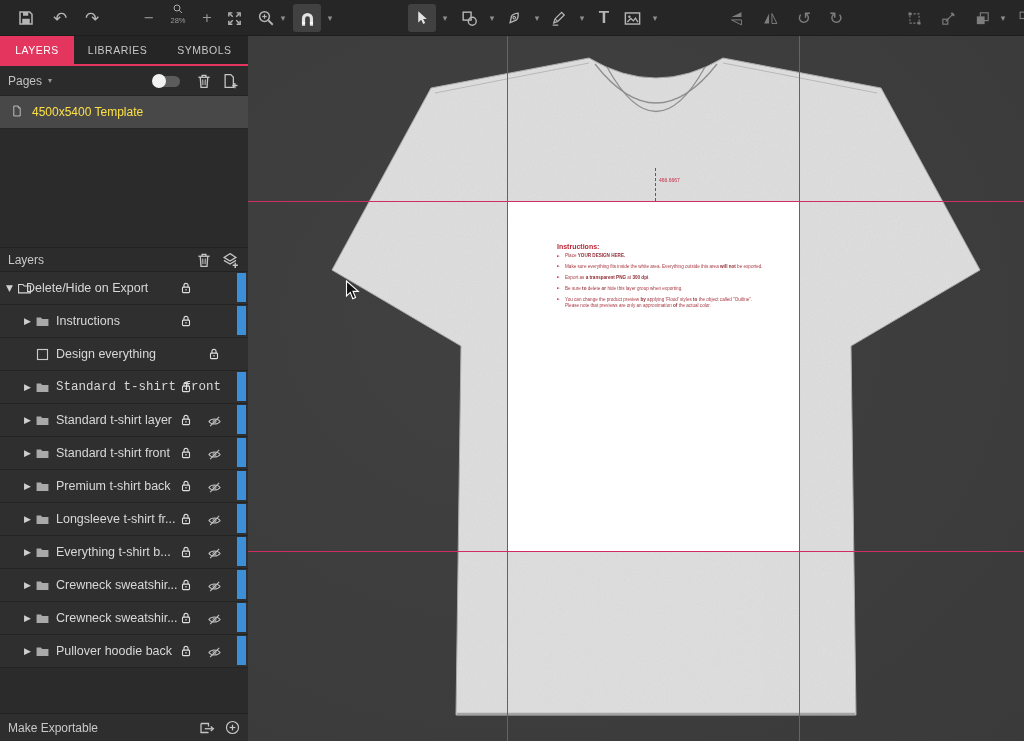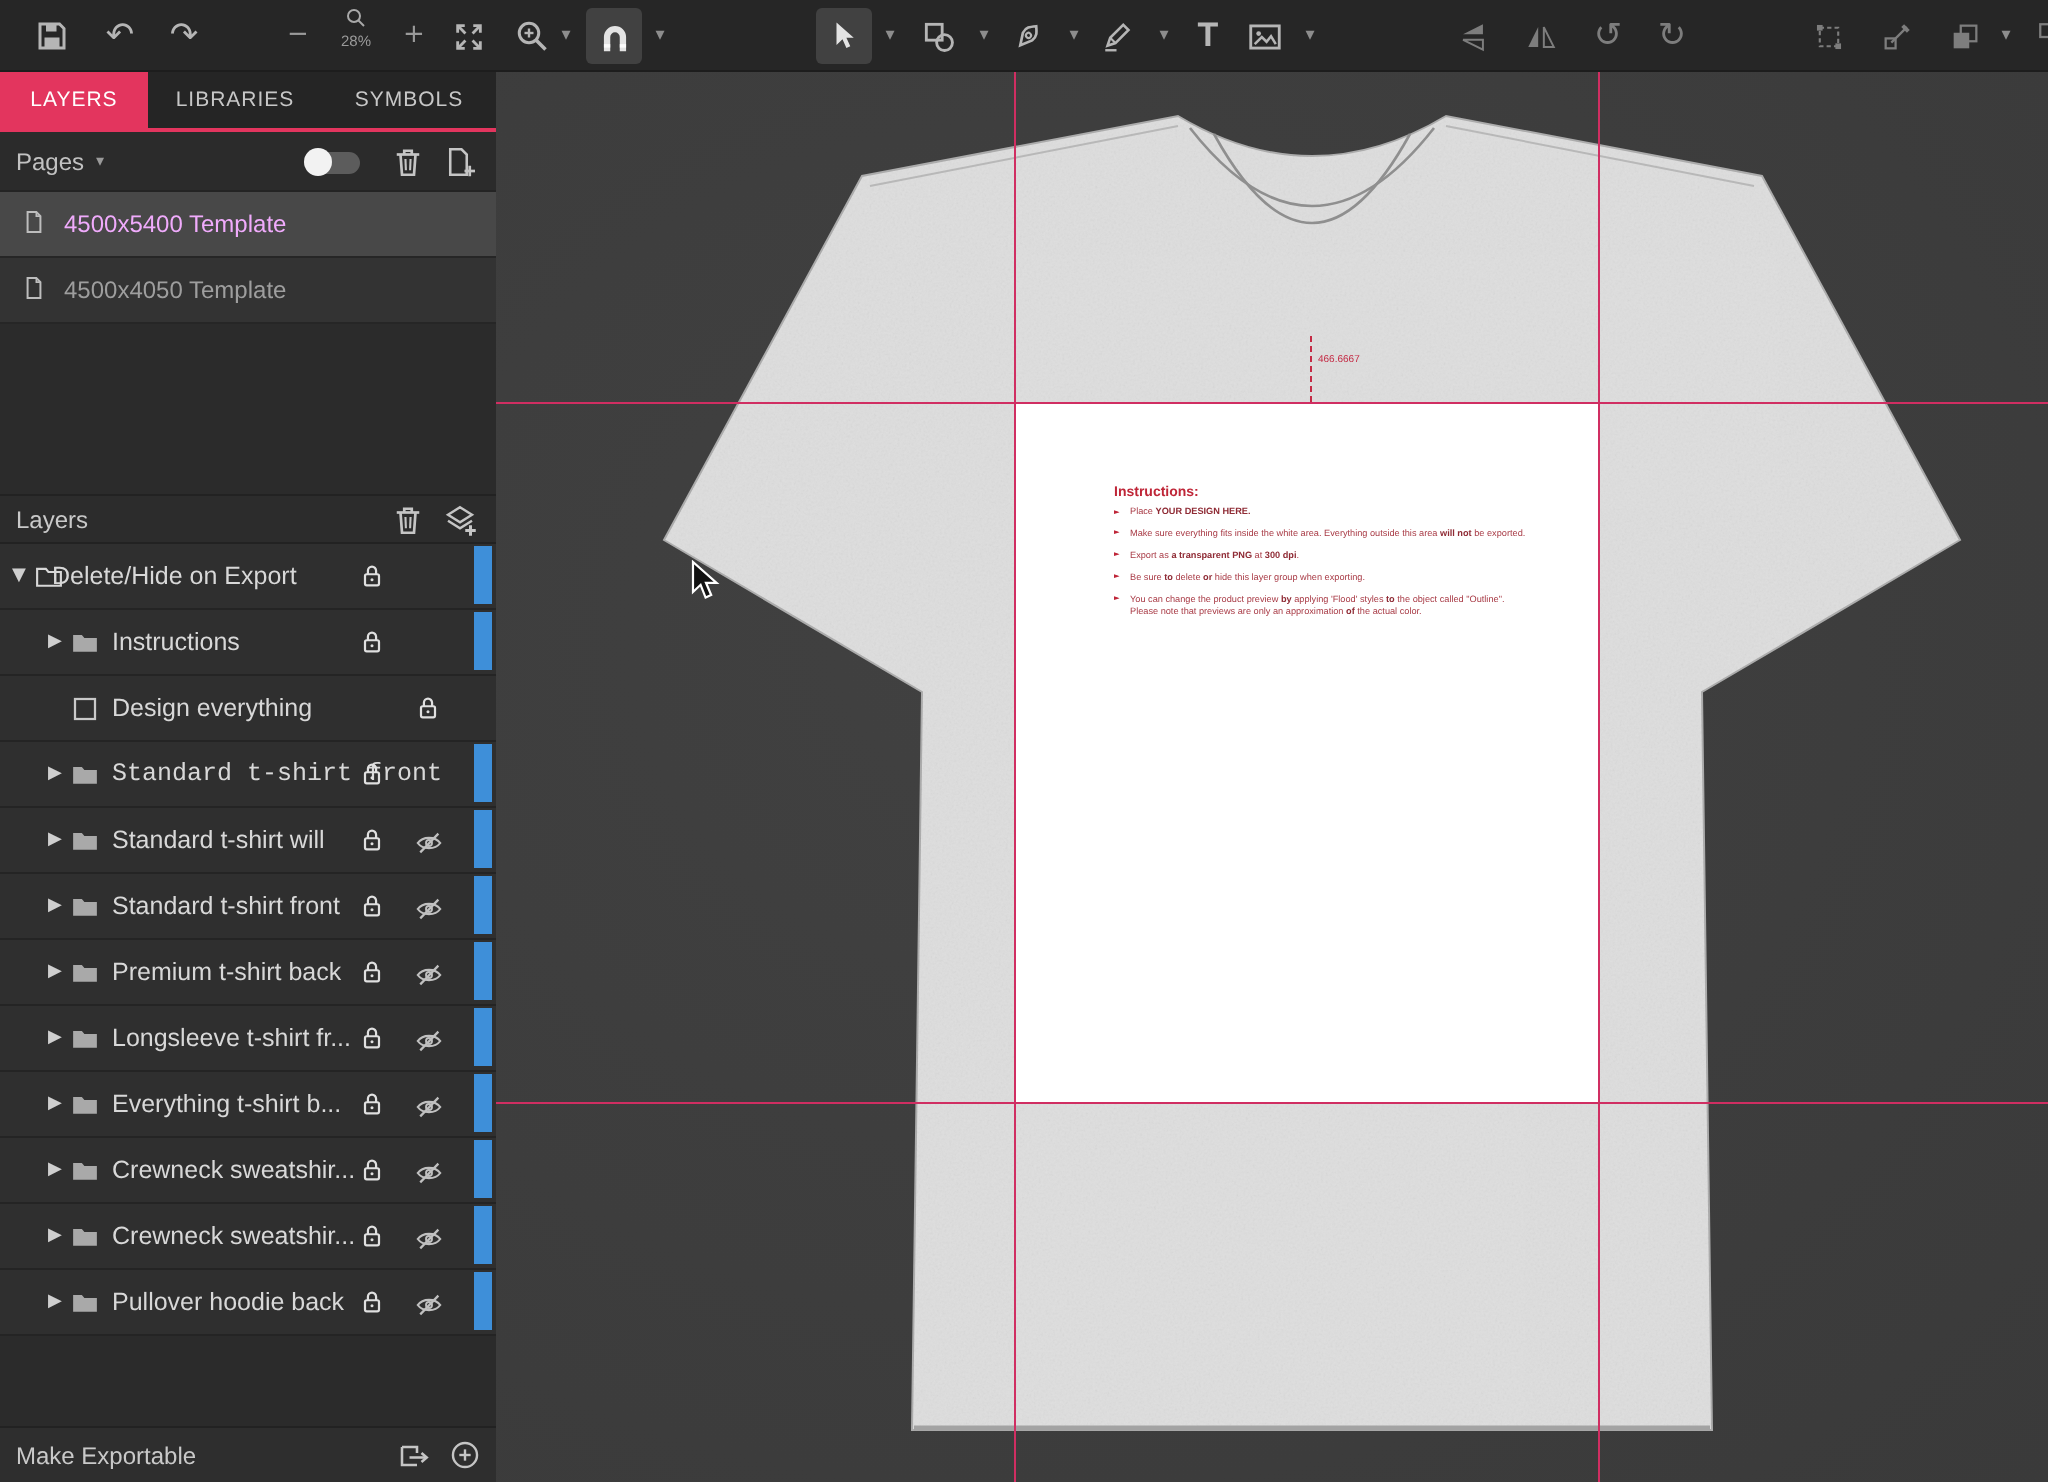--- a/index.html
+++ b/index.html
@@ -38,21 +38,21 @@
   #pages-header .hcaret { font-size:8px; margin-left:6px; color:#9a9a9a; }
   .toggle { position:absolute; left:154px; top:10px; width:26px; height:11px;
             background:#5c5c5c; border-radius:6px; }
   .toggle .knob { position:absolute; left:-2px; top:-2px; width:14px; height:14px;
                   background:#f2f2f2; border-radius:50%; }
   .hicon { position:absolute; top:6px; width:18px; height:18px; color:#c5c5c5; }
 
   #pages-list { height:151px; flex:0 0 auto; background:#2b2b2b; }
   .prow { position:relative; height:33px; display:flex; align-items:center;
           background:#333333; border-bottom:1px solid #262626; font-size:12px; color:#9e9e9e; }
-  .prow.selected { background:#484848; color:#f0abfc; }
+  .prow.selected { background:#484848; color:#fde047; }
   .prow .picon { margin:0 8px 0 10px; color:#bdbdbd; }
 
   #layers-header { height:25px; border-top:1px solid #222; border-bottom:1px solid #222;
                    background:#2c2c2c; }
   #layers-header .hlabel { margin-left:8px; color:#c9c9c9; }
 
   #layers-list { flex:0 0 auto; }
   .lrow { position:relative; height:33px; background:#2f2f2f; border-bottom:1px solid #242424; }
   .lrow .caret { position:absolute; top:11px; font-size:9px; color:#cfcfcf; }
   .lrow .licon { position:absolute; top:9px; color:#a9a9a9; }
@@ -348,26 +348,20 @@
         </svg></span>
   </div>
 
   <div id="pages-list">
       <div class="prow selected">
     <span class="picon"><svg width="14" height="14">
             <use href="#i-page"></use>
           </svg></span>
     <span class="plabel">4500x5400 Template</span>
   </div>
-      <div class="prow">
-    <span class="picon"><svg width="14" height="14">
-            <use href="#i-page"></use>
-          </svg></span>
-    <span class="plabel">4500x4050 Template</span>
-  </div>
     </div>
 
   <div class="panelrow" id="layers-header">
     <span class="hlabel">Layers</span>
     <span class="hicon" style="left:195px; top:3px"><svg width="18" height="18">
           <use href="#i-trash"></use>
         </svg></span>
     <span class="hicon" style="left:221px; top:3px"><svg width="18" height="18">
           <use href="#i-layer-add"></use>
         </svg></span>
@@ -419,21 +413,21 @@
             <use href="#i-lock"></use>
           </svg></span>
 
     <span class="tag"></span>
   </div>
       <div class="lrow">
     <span class="caret glyph" style="left: 24px;">▶</span>
     <span class="licon" style="left: 35px;"><svg width="15" height="15">
             <use href="#i-folder"></use>
           </svg></span>
-    <span class="llabel" style="left: 56px;">Standard t-shirt will</span>
+    <span class="llabel" style="left: 56px;">Standard t-shirt layer</span>
     <span class="lock" style="left: 179px;"><svg width="14" height="14">
             <use href="#i-lock"></use>
           </svg></span>
     <span class="eye"><svg width="15" height="15">
             <use href="#i-eye-off"></use>
           </svg></span>
     <span class="tag"></span>
   </div>
       <div class="lrow">
     <span class="caret glyph" style="left: 24px;">▶</span>

